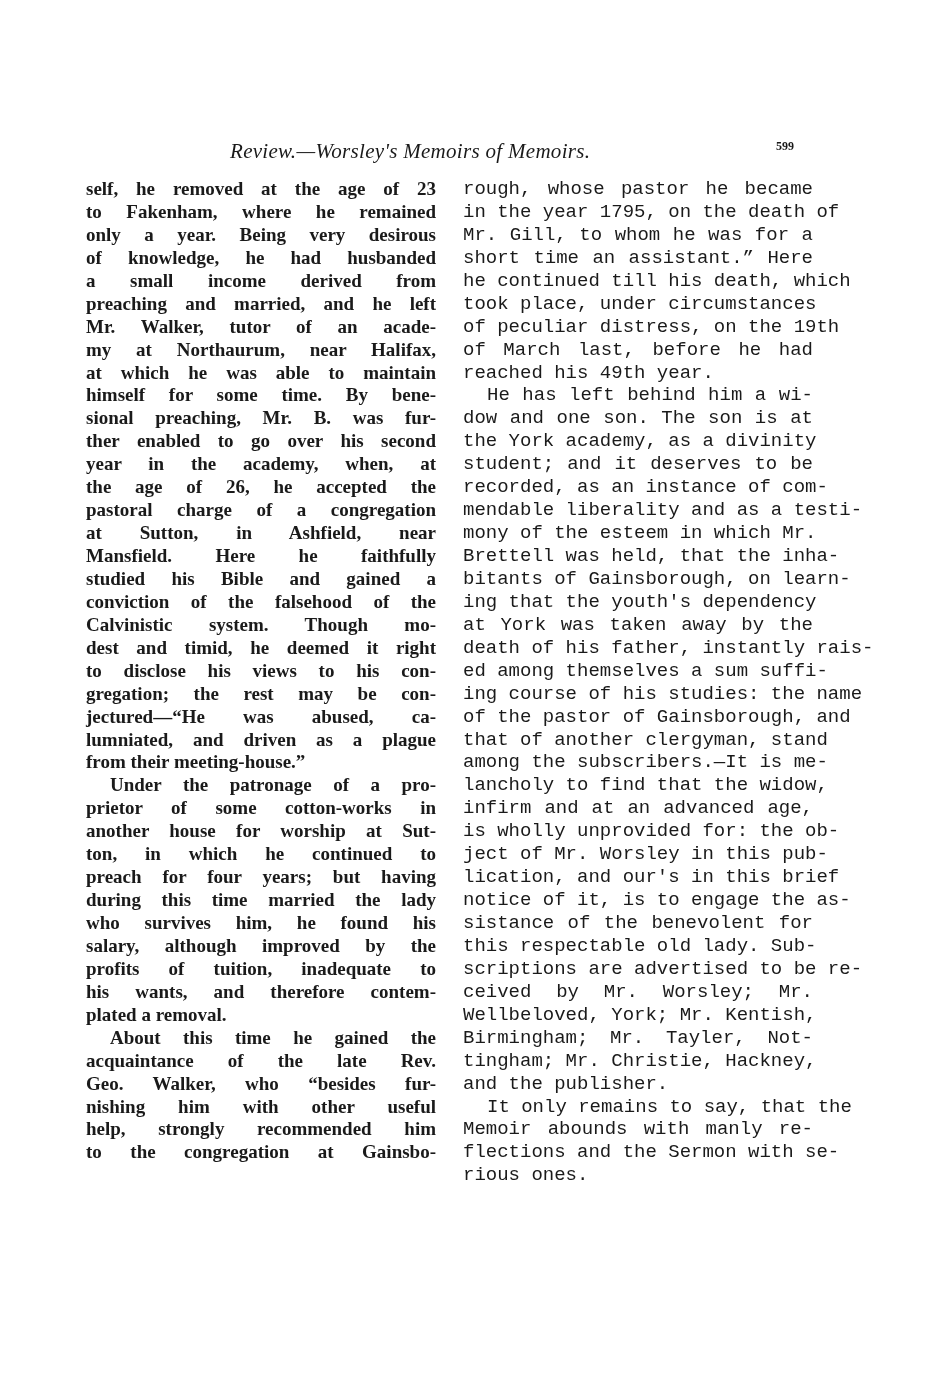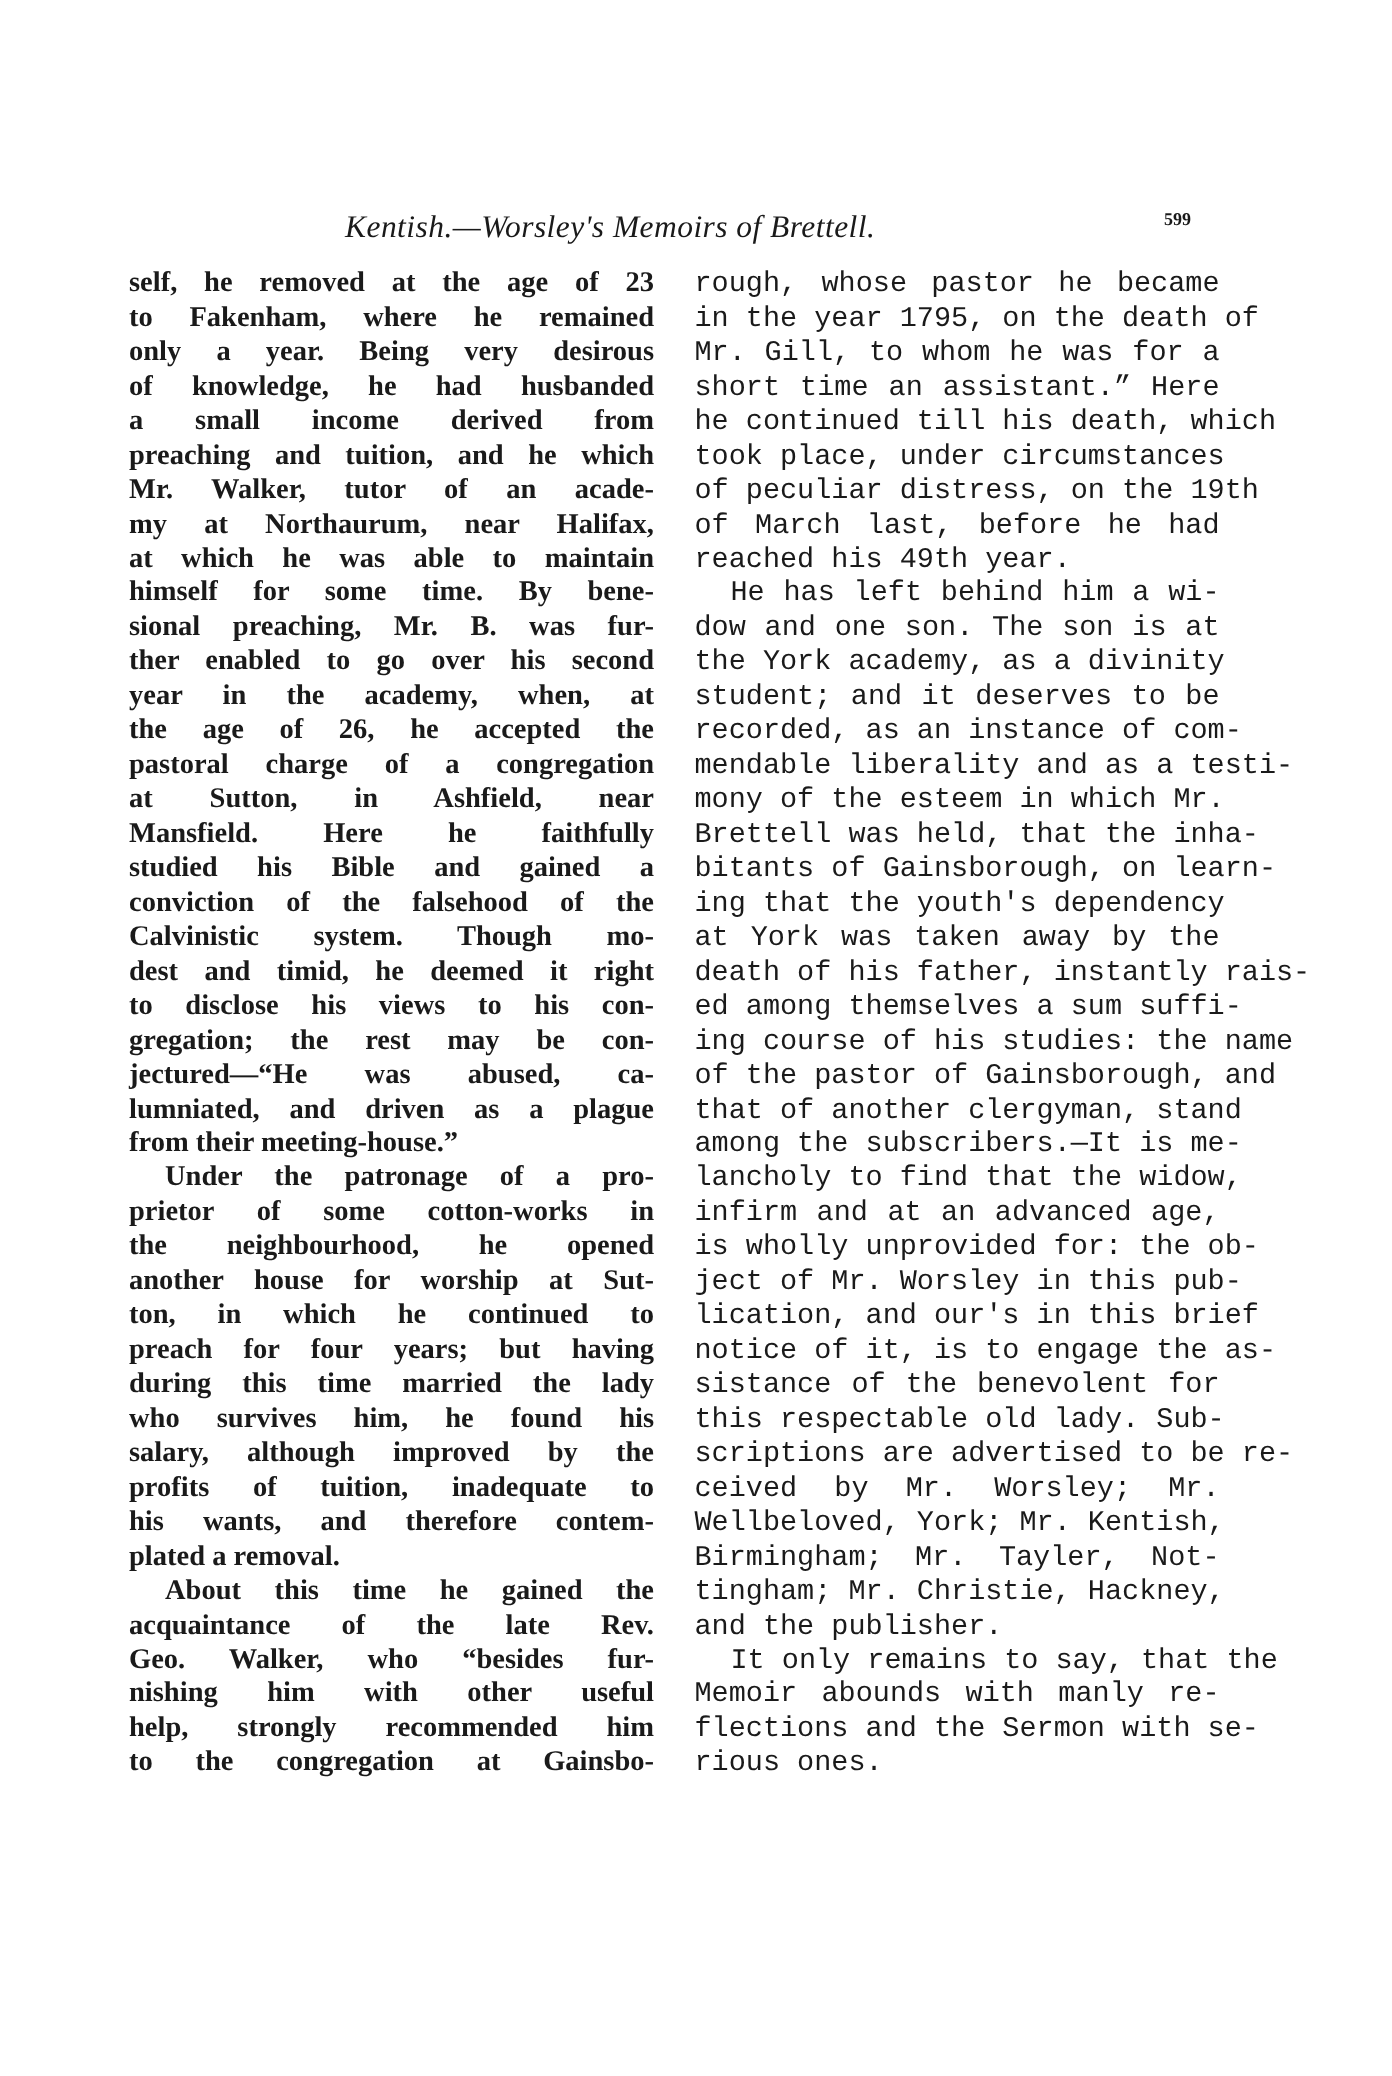--- a/index.html
+++ b/index.html
@@ -33,31 +33,31 @@
     }
     .line.last { text-align-last: left; }
     .line.indent { padding-left: 24px; }
   </style>
 </head>
 <body>
 
 <div class="page">
 
   <div class="running-head">
-    <span class="running-title">Kentish.—Worsley's Memoirs of Brettell.</span>
+    <span class="running-title">Review.—Worsley's Memoirs of Memoirs.</span>
     <span class="page-number">599</span>
   </div>
 
   <div class="column col-left">
     <span class="line">self, he removed at the age of 23</span>
     <span class="line">to Fakenham, where he remained</span>
     <span class="line">only a year. Being very desirous</span>
     <span class="line">of knowledge, he had husbanded</span>
     <span class="line">a small income derived from</span>
-    <span class="line">preaching and tuition, and he which</span>
+    <span class="line">preaching and married, and he left</span>
     <span class="line">Mr. Walker, tutor of an acade-</span>
     <span class="line">my at Northaurum, near Halifax,</span>
     <span class="line">at which he was able to maintain</span>
     <span class="line">himself for some time. By bene-</span>
     <span class="line">sional preaching, Mr. B. was fur-</span>
     <span class="line">ther enabled to go over his second</span>
     <span class="line">year in the academy, when, at</span>
     <span class="line">the age of 26, he accepted the</span>
     <span class="line">pastoral charge of a congregation</span>
     <span class="line">at Sutton, in Ashfield, near</span>
@@ -66,21 +66,20 @@
     <span class="line">conviction of the falsehood of the</span>
     <span class="line">Calvinistic system. Though mo-</span>
     <span class="line">dest and timid, he deemed it right</span>
     <span class="line">to disclose his views to his con-</span>
     <span class="line">gregation; the rest may be con-</span>
     <span class="line">jectured—“He was abused, ca-</span>
     <span class="line">lumniated, and driven as a plague</span>
     <span class="line last">from their meeting-house.”</span>
     <span class="line indent">Under the patronage of a pro-</span>
     <span class="line">prietor of some cotton-works in</span>
-    <span class="line">the neighbourhood, he opened</span>
     <span class="line">another house for worship at Sut-</span>
     <span class="line">ton, in which he continued to</span>
     <span class="line">preach for four years; but having</span>
     <span class="line">during this time married the lady</span>
     <span class="line">who survives him, he found his</span>
     <span class="line">salary, although improved by the</span>
     <span class="line">profits of tuition, inadequate to</span>
     <span class="line">his wants, and therefore contem-</span>
     <span class="line last">plated a removal.</span>
     <span class="line indent">About this time he gained the</span>

